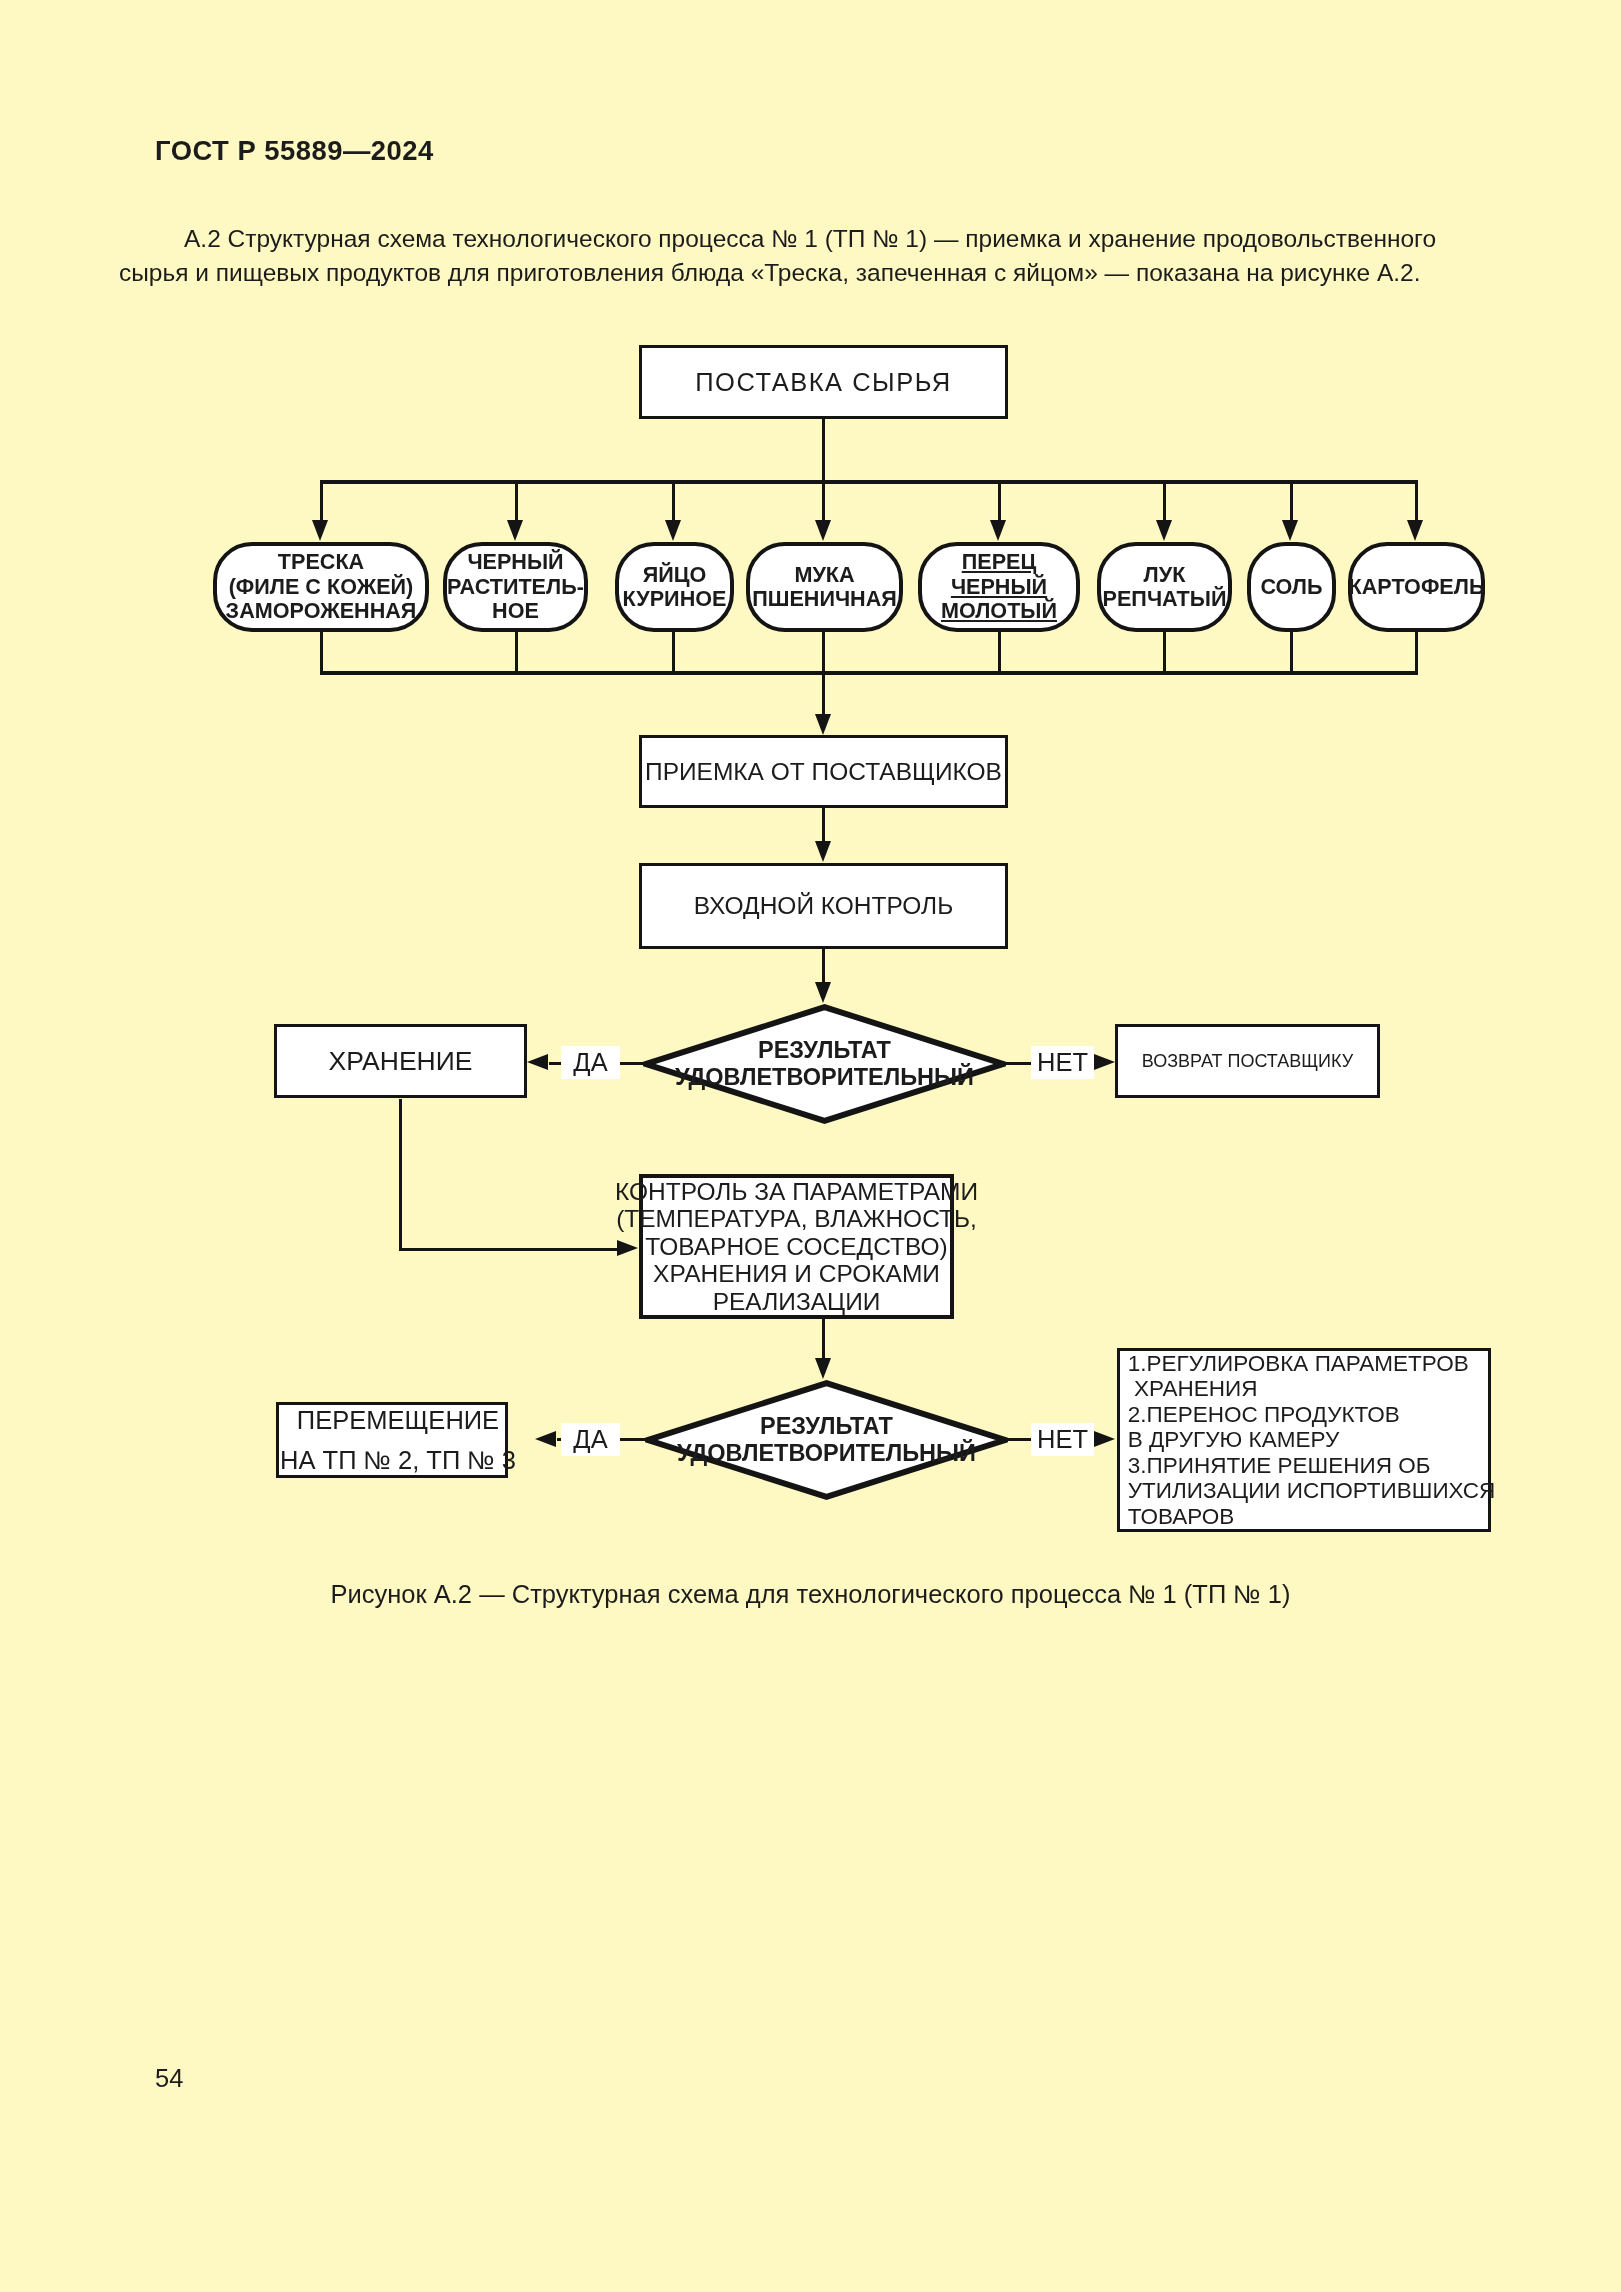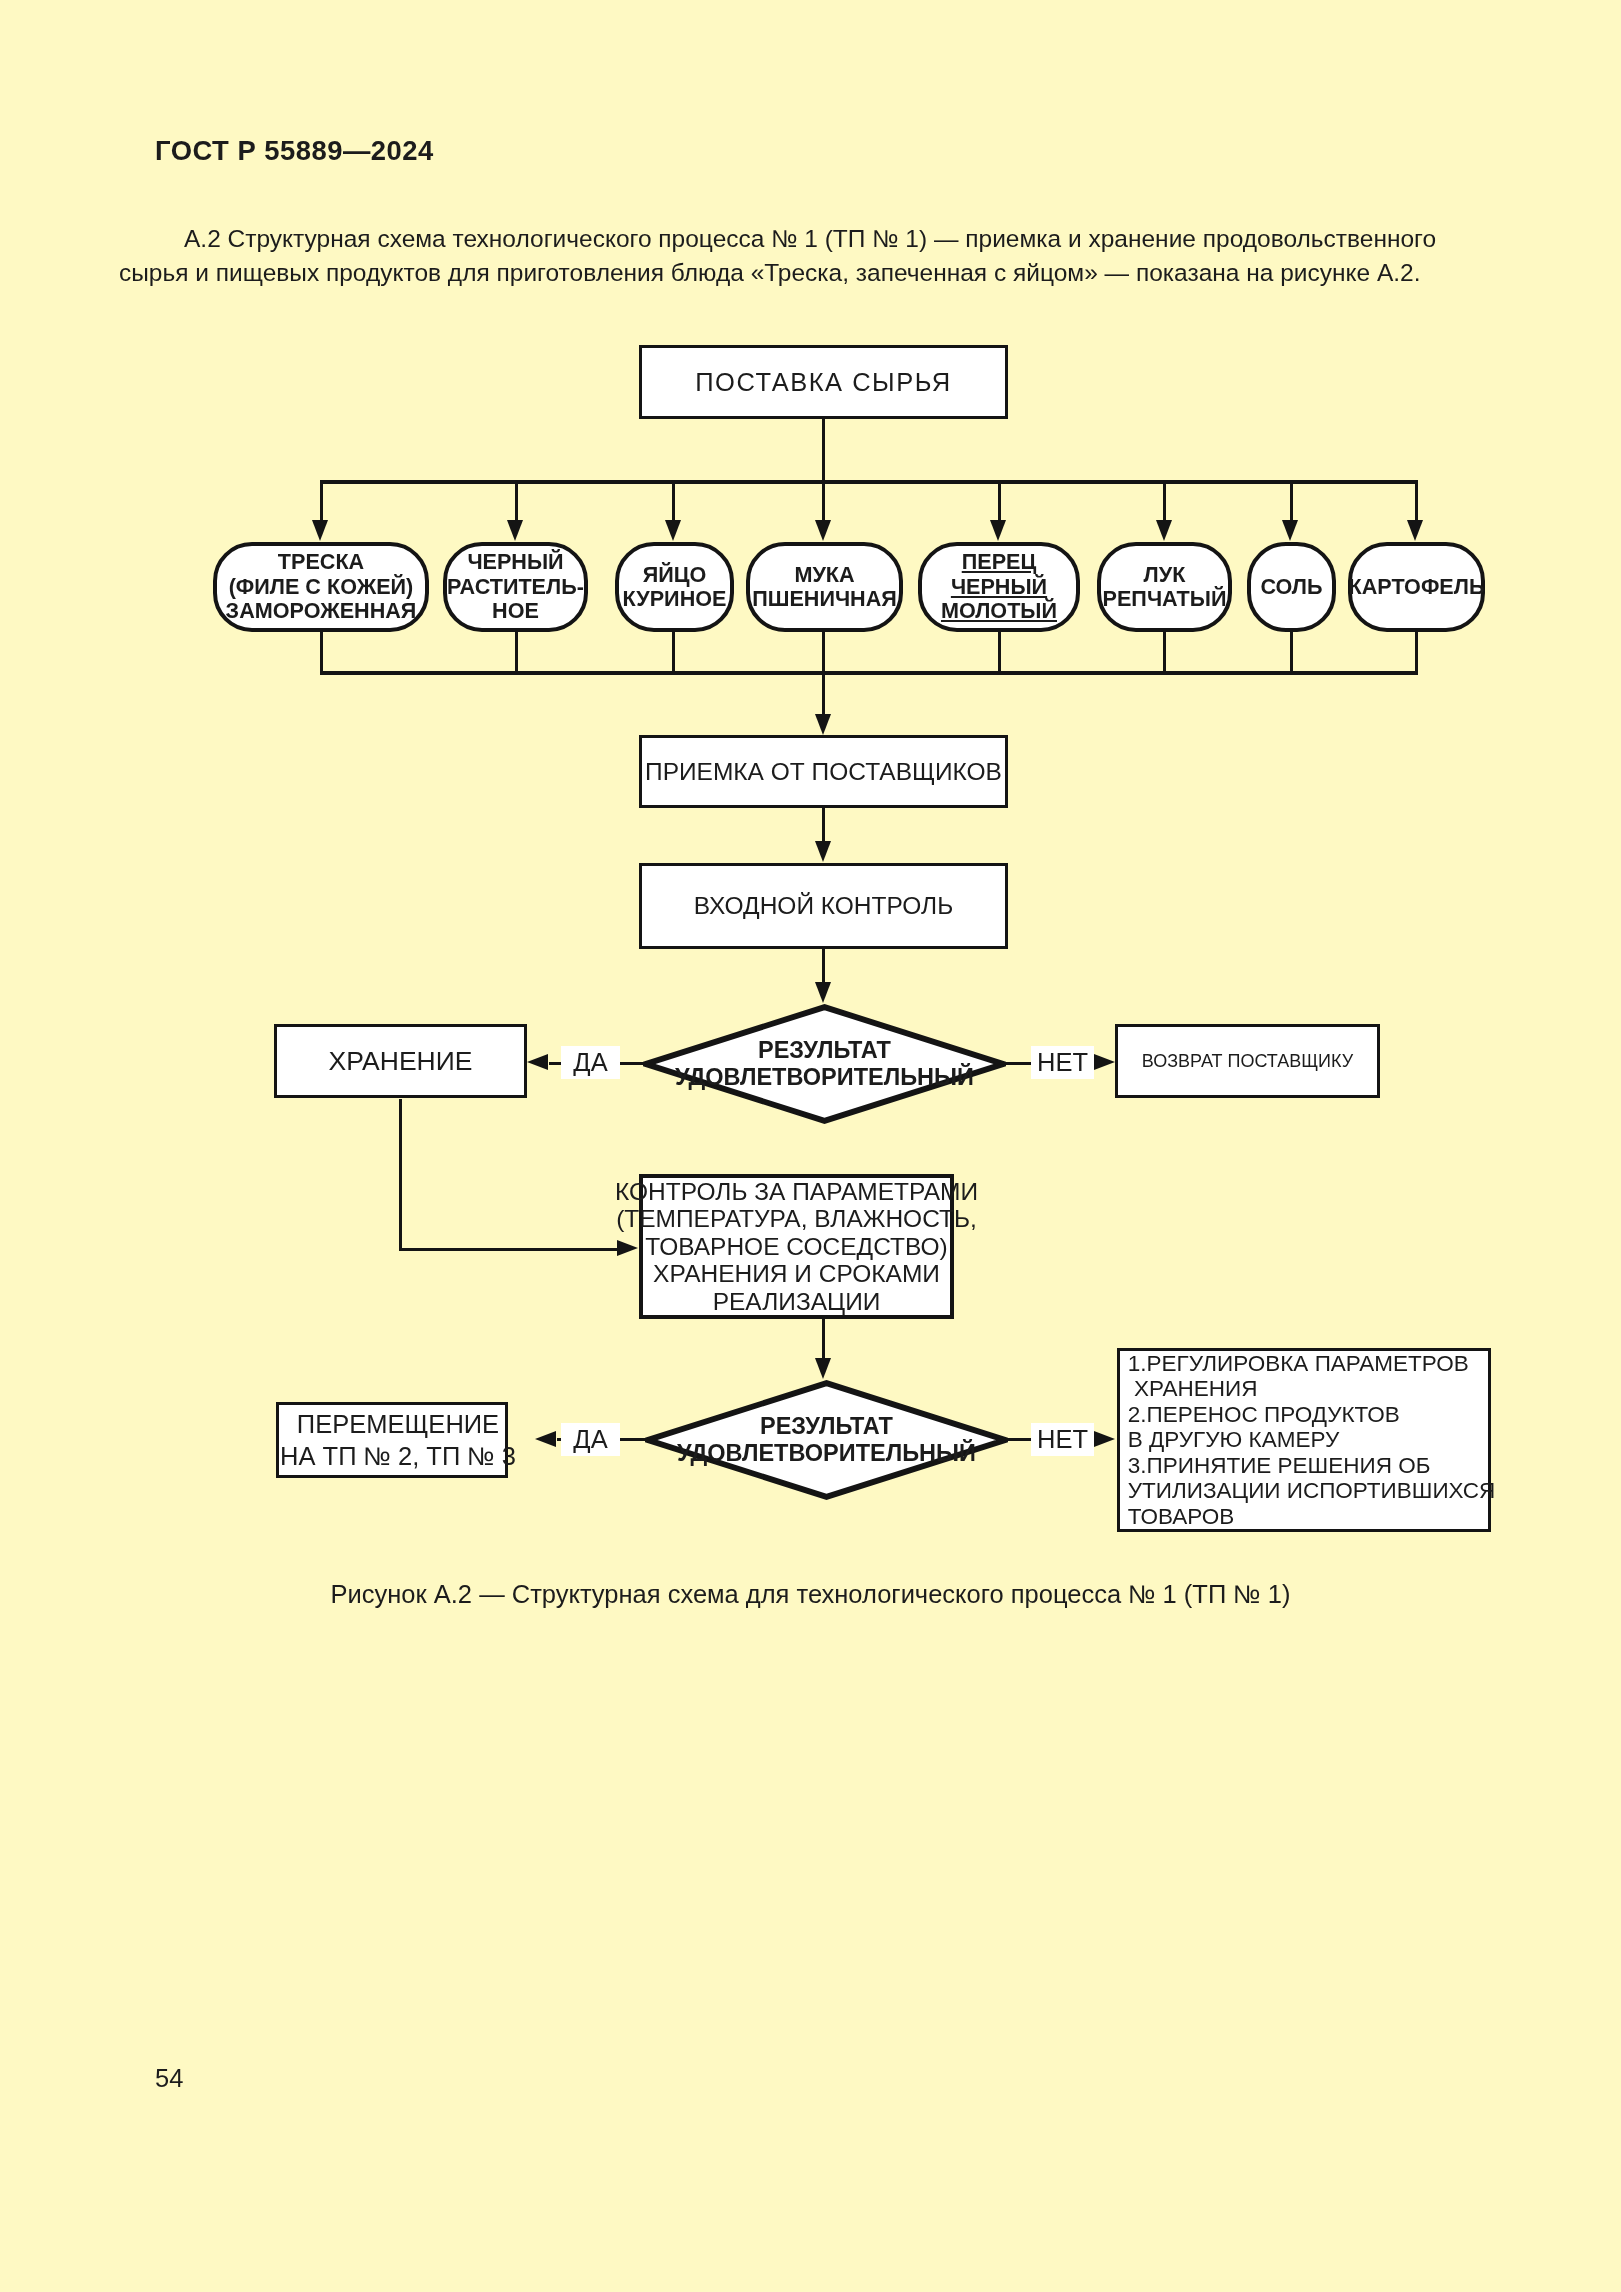--- a/index.html
+++ b/index.html
@@ -146,21 +146,21 @@
 
     <svg class="dwrap" style="left:645px;top:1380px;" width="363" height="120" viewBox="0 0 370 122">
       <polygon points="185,3 367,61 185,119 3,61" fill="#ffffff" stroke="#141414" stroke-width="6"></polygon>
     </svg>
     <div class="dtext" style="left:645px;top:1380px;width:363px;height:120px;">РЕЗУЛЬТАТ
 УДОВЛЕТВОРИТЕЛЬНЫЙ</div>
 
     <div class="hline" style="left:557px;top:1438px;width:91px;"></div>
     <div class="ah ah-left" style="left:535px;top:1431px;"></div>
     <div class="yn" style="left:561px;top:1423px;width:59px;">ДА</div>
-    <div class="node" style="left:276px;top:1402px;width:232px;height:76px;font-size:25.5px;line-height:32px;padding-left:12px;">ПЕРЕМЕЩЕНИЕ
+    <div class="node" style="left:276px;top:1402px;width:232px;height:76px;font-size:25.5px;line-height:40px;padding-left:12px;">ПЕРЕМЕЩЕНИЕ
 НА ТП № 2, ТП № 3</div>
 
     <div class="hline" style="left:1005px;top:1438px;width:91px;"></div>
     <div class="ah ah-right" style="left:1094px;top:1431px;"></div>
     <div class="yn" style="left:1031px;top:1423px;width:63px;">НЕТ</div>
     <div class="node bold leftalign" style="left:1117px;top:1348px;width:374px;height:184px;font-size:22.5px;line-height:25.5px;">1.РЕГУЛИРОВКА ПАРАМЕТРОВ
  ХРАНЕНИЯ
 2.ПЕРЕНОС ПРОДУКТОВ
 В ДРУГУЮ КАМЕРУ
 3.ПРИНЯТИЕ РЕШЕНИЯ ОБ

